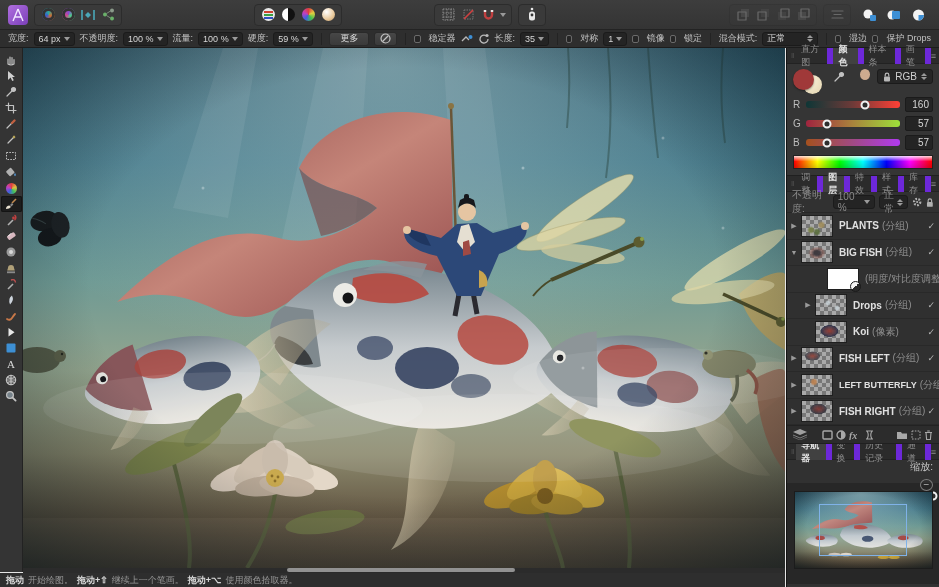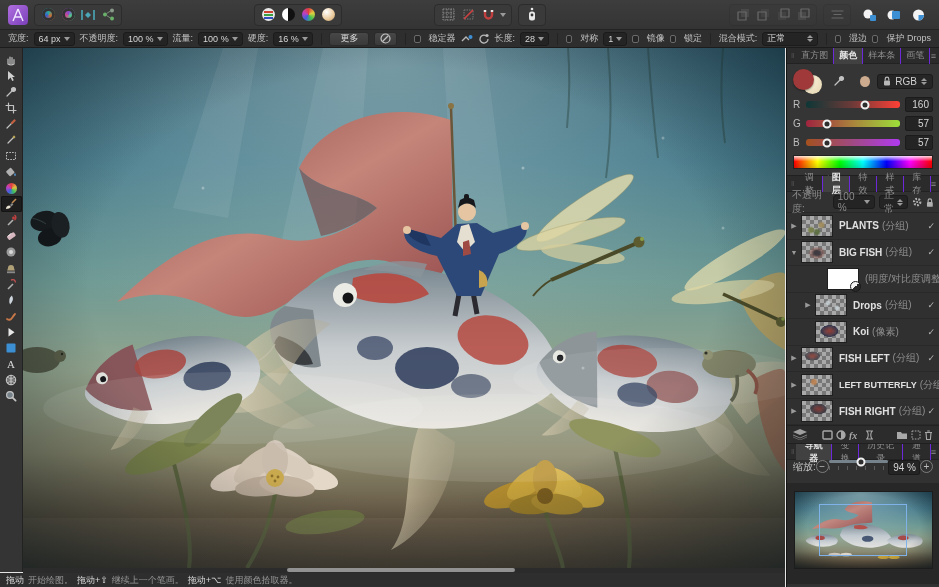--- a/index.html
+++ b/index.html
@@ -30,33 +30,33 @@
   .tool { width:21px; height:16px; display:flex; align-items:center; justify-content:center; border-radius:2px; }
   .tool.sel { background:#1d1d1d; box-shadow:inset 0 0 0 1px #141414; }
 
   
   #canvas-wrap { position:absolute; left:23px; top:48px; width:762px; height:520px; background:#222; overflow:hidden; }
   #hscroll-zone { position:absolute; left:23px; top:568px; width:762px; height:5px; background:#2b2b2b; }
   #hscroll { position:absolute; left:264px; top:0px; width:228px; height:4px; border-radius:2px; background:#929292; }
 
   
   #status-bar { position:absolute; left:0; top:573px; width:785px; height:14px; background:#2e2e2e; display:flex; align-items:center; padding-left:6px; gap:4px; font-size:9px; color:#969696; }
-  #status-bar b { color:#dadada; font-weight:normal; }
+  #status-bar b { color:#dadada; font-weight:bold; }
 
   
   #right-col { position:absolute; left:786px; top:48px; width:153px; height:539px; background:#333; border-left:1px solid #141414; }
   .tabbar { height:16px; background:#2b2b2b; border-bottom:1px solid #222; display:flex; align-items:center; font-size:9px; color:#8f8f8f; padding-left:2px; }
   .tabbar .grip { color:#555; margin:0 2px; font-size:8px; }
-  .tab { padding:0 5px; height:16px; display:flex; align-items:center; border-right:1px solid #6d28d9;text-align:center; }
+  .tab { padding:0 5px; height:16px; display:flex; align-items:center; border-right:6px solid #6d28d9; }
   .tab.on { background:#414141; color:#e2e2e2; font-weight:bold; }
   .pmenu { margin-left:auto; margin-right:3px; color:#8f8f8f; font-size:9px; }
 
   
   #color-panel { height:128px; background:#353535; border-bottom:1px solid #202020; }
-  .cp-top { display:flex; align-items:center; padding:5px 6px 2px;gap:7px; }
+  .cp-top { display:flex; align-items:flex-start; padding:5px 6px 2px;gap:7px; }
   .swatches { position:relative; width:34px; height:24px; }
   .sw2 { position:absolute; left:10px; top:6px; width:19px; height:19px; border-radius:50%; background:radial-gradient(circle at 35% 30%,#fbf3dd,#e3d4ae); }
   .sw1 { position:absolute; left:0; top:0; width:21px; height:21px; border-radius:50%; background:#a03939; box-shadow:0 1px 2px rgba(0,0,0,.4); }
   .mini-sw { width:11px; height:11px; border-radius:50%; background:#cdab8f; margin-left:6px; }
   .rgb-box { margin-left:auto; display:flex; align-items:center; gap:4px; background:#262626; border:1px solid #1b1b1b; border-radius:3px; padding:1px 5px; height:15px; color:#d0d0d0; }
   .ch-row { display:flex; align-items:center; gap:5px; padding:2px 6px; }
   .ch-row .lab { width:8px; color:#bdbdbd; }
   .track { position:relative; flex:1; height:7px; border-radius:3px; }
   .tr-r { background:linear-gradient(90deg,#0e3636,#6e3a38,#ff4036); }
   .tr-g { background:linear-gradient(90deg,#a0243f,#a9843c,#9de03a); }
@@ -84,21 +84,21 @@
   .thumb .blob { position:absolute; inset:0; }
   .thumb.white { background:#fff; }
   .adj-badge { position:absolute; right:-3px; bottom:-3px; width:11px; height:11px; border-radius:50%; background:linear-gradient(135deg,#f4f4f4 50%,#2a2a2a 50%); border:1px solid #1a1a1a; }
   .lname { font-weight:bold; color:#e0e0e0; white-space:nowrap; }
   .ltype { color:#8f8f8f; margin-left:3px; white-space:nowrap; }
   .lcheck { margin-left:auto; color:#b5b5b5; font-size:9px; }
   .ly-foot { position:absolute; left:0; bottom:0; width:100%; height:18px; background:#2c2c2c; border-top:1px solid #222; display:flex; align-items:center; padding:0 6px; gap:3px;font-weight:bold; }
 
   
   #nav-panel { height:142px; background:#313131; }
-  .nav-zoom { height:24px; display:flex; align-items:flex-start; padding:0 6px; border-bottom:1px solid #272727; }
+  .nav-zoom { height:24px; display:flex; align-items:flex-end; gap:5px; padding:0 6px; border-bottom:1px solid #272727;flex-direction:column; }
   .circ-btn { width:13px; height:13px; border-radius:50%; border:1px solid #7d7d7d; color:#bdbdbd; display:flex; align-items:center; justify-content:center; font-size:10px; line-height:1; }
   .nav-track { position:relative; flex:1; height:3px; border-radius:2px; background:#76838c; }
   .nav-ticks { position:absolute; left:0; top:6px; width:100%; height:4px;
      background:repeating-linear-gradient(90deg,#5c5c5c 0 1px,transparent 1px 9px); }
   .nav-thumb-area { height:100px; background:#272727; display:flex; justify-content:center; padding-top:8px; }
   .nav-thumb { position:relative; width:137px; height:76px; background:#0d1b20; box-shadow:0 0 0 1px #1c1c1c; }
   .nav-vp { position:absolute; left:24px; top:12px; width:88px; height:52px; border:1px solid #7fb2e8; background:rgba(140,180,230,.06); }
 
   svg { display:block; }
   .icosvg { stroke:#c2c2c2; fill:none; stroke-width:1.2; stroke-linecap:round; stroke-linejoin:round; }
@@ -259,21 +259,21 @@
         <span>100 %</span>
         <span class="caret"></span>
       </div>
     <span>流量:</span>
     <div class="fld">
         <span>100 %</span>
         <span class="caret"></span>
       </div>
     <span>硬度:</span>
     <div class="fld">
-        <span>16 %</span>
+        <span>59 %</span>
         <span class="caret"></span>
       </div>
     <div class="vdiv"></div>
     <div class="btn-more">更多</div>
     <div class="btn-more" style="padding:1px 5px;">
         <svg class="icosvg" width="11" height="11" viewBox="0 0 11 11">
           <circle cx="5.5" cy="5.5" r="4.5"></circle>
           <path d="M3 8 L8 3"></path>
         </svg>
       </div>
@@ -287,21 +287,21 @@
         </svg>
       </span>
     <span class="tb-ico">
         <svg width="12" height="12" viewBox="0 0 12 12">
           <path d="M10 6a4 4 0 1 1-2-3.4" stroke="#b8b8b8" fill="none" stroke-width="1.3"></path>
           <circle cx="9" cy="2.5" r="1.6" fill="#b8b8b8"></circle>
         </svg>
       </span>
     <span>长度:</span>
     <div class="fld">
-        <span>28</span>
+        <span>35</span>
         <span class="caret"></span>
       </div>
     <div class="vdiv"></div>
     <span class="chk"></span>
     <span>对称</span>
     <div class="fld">
         <span>1</span>
         <span class="caret"></span>
       </div>
     <span class="chk"></span>

